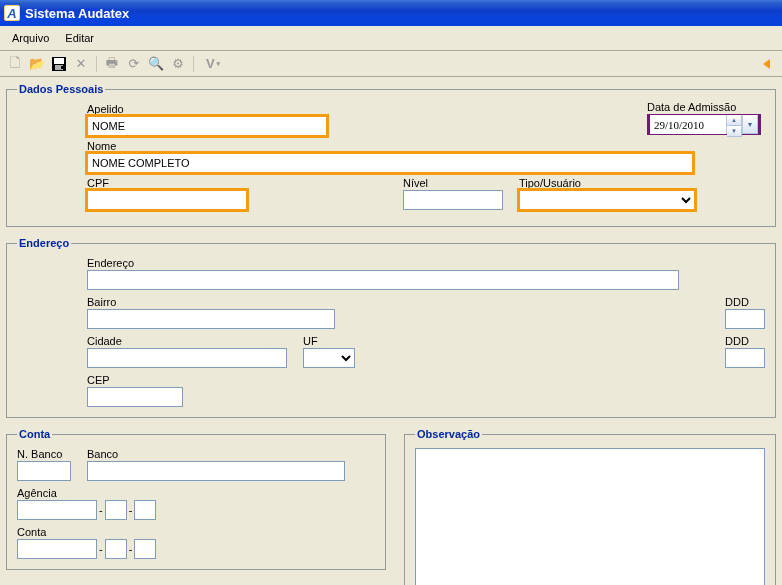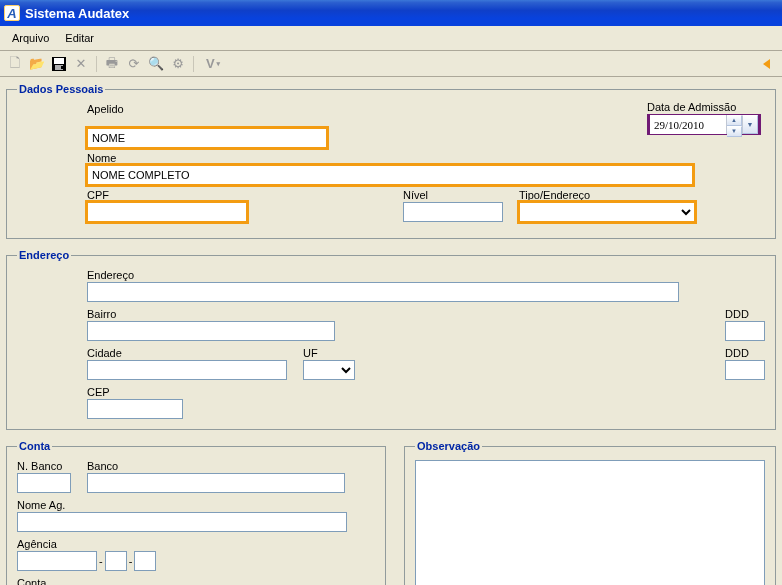--- a/index.html
+++ b/index.html
@@ -198,41 +198,41 @@
         <input type="text" value="29/10/2010" style="">
         <div class="date-spinner">
           <div class="sp">▲</div>
           <div class="sp">▼</div>
         </div>
         <div class="date-dd">▼</div>
       </div>
     </div>
 
     <div class="dados-indent">
-      <div class="col hl" style="margin-bottom:4px; width:240px;gap:12px;">
+      <div class="col hl" style="margin-bottom:4px; width:240px;">
         <span class="label">Apelido</span>
         <input class="text" type="text" style="width: 240px;" value="NOME">
       </div>
 
       <div class="col hl" style="margin-bottom:4px; width:606px;">
         <span class="label">Nome</span>
         <input class="text" type="text" style="width: 606px;" value="NOME COMPLETO">
       </div>
 
       <div class="row">
         <div class="col hl">
           <span class="label">CPF</span>
           <input class="text" type="text" style="width: 160px;" value="">
         </div>
         <div class="col" style="margin-left:140px;">
           <span class="label">Nível</span>
           <input class="text" type="text" style="width: 100px;" value="">
         </div>
         <div class="col hl">
-          <span class="label">Tipo/Endereço</span>
+          <span class="label">Tipo/Usuário</span>
           <select class="sel" style="width:176px"></select>
         </div>
       </div>
     </div>
   </fieldset>
 
   <fieldset class="group">
     <legend>Endereço</legend>
     <div style="padding-left:70px;">
       <div class="col" style="margin-bottom:6px;">
@@ -277,24 +277,20 @@
       <legend>Conta</legend>
       <div class="row">
         <div class="col">
           <span class="label">N. Banco</span>
           <input class="text" type="text" style="width: 54px;" value="">
         </div>
         <div class="col">
           <span class="label">Banco</span>
           <input class="text" type="text" style="width: 258px;" value="">
         </div>
-      </div>
-      <div class="col" style="margin-bottom:6px;">
-        <span class="label">Nome Ag.</span>
-        <input class="text" type="text" style="width: 330px;" value="">
       </div>
       <div class="col" style="margin-bottom:6px;">
         <span class="label">Agência</span>
         <div style="display:flex;align-items:center;">
           <input class="text" type="text" style="width: 80px;" value="">
           <span class="dash">-</span>
           <input class="text" type="text" style="width: 22px;" value="">
           <span class="dash">-</span>
           <input class="text" type="text" style="width: 22px;" value="">
         </div>

